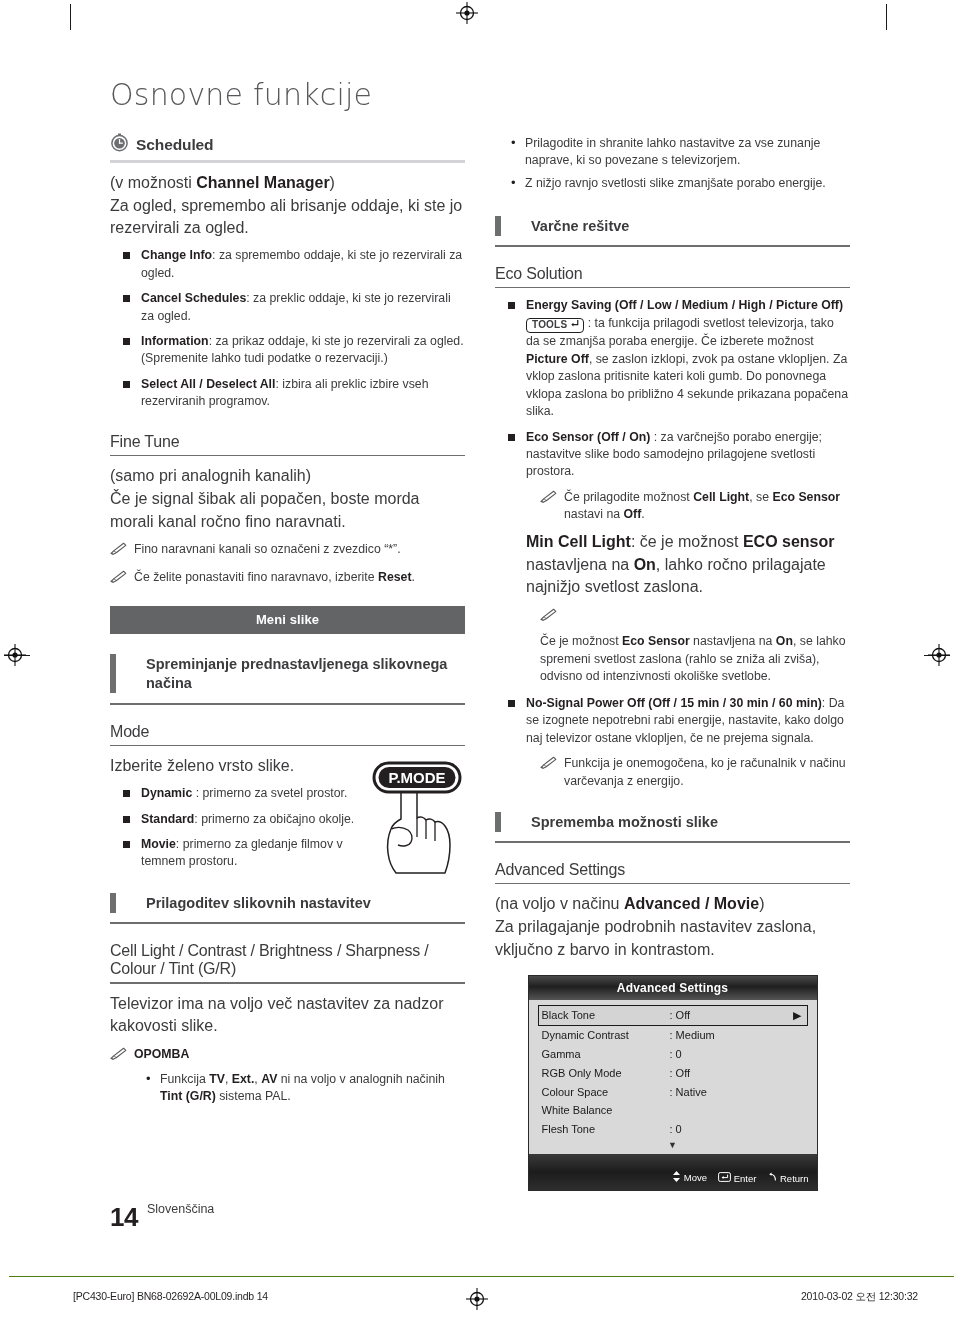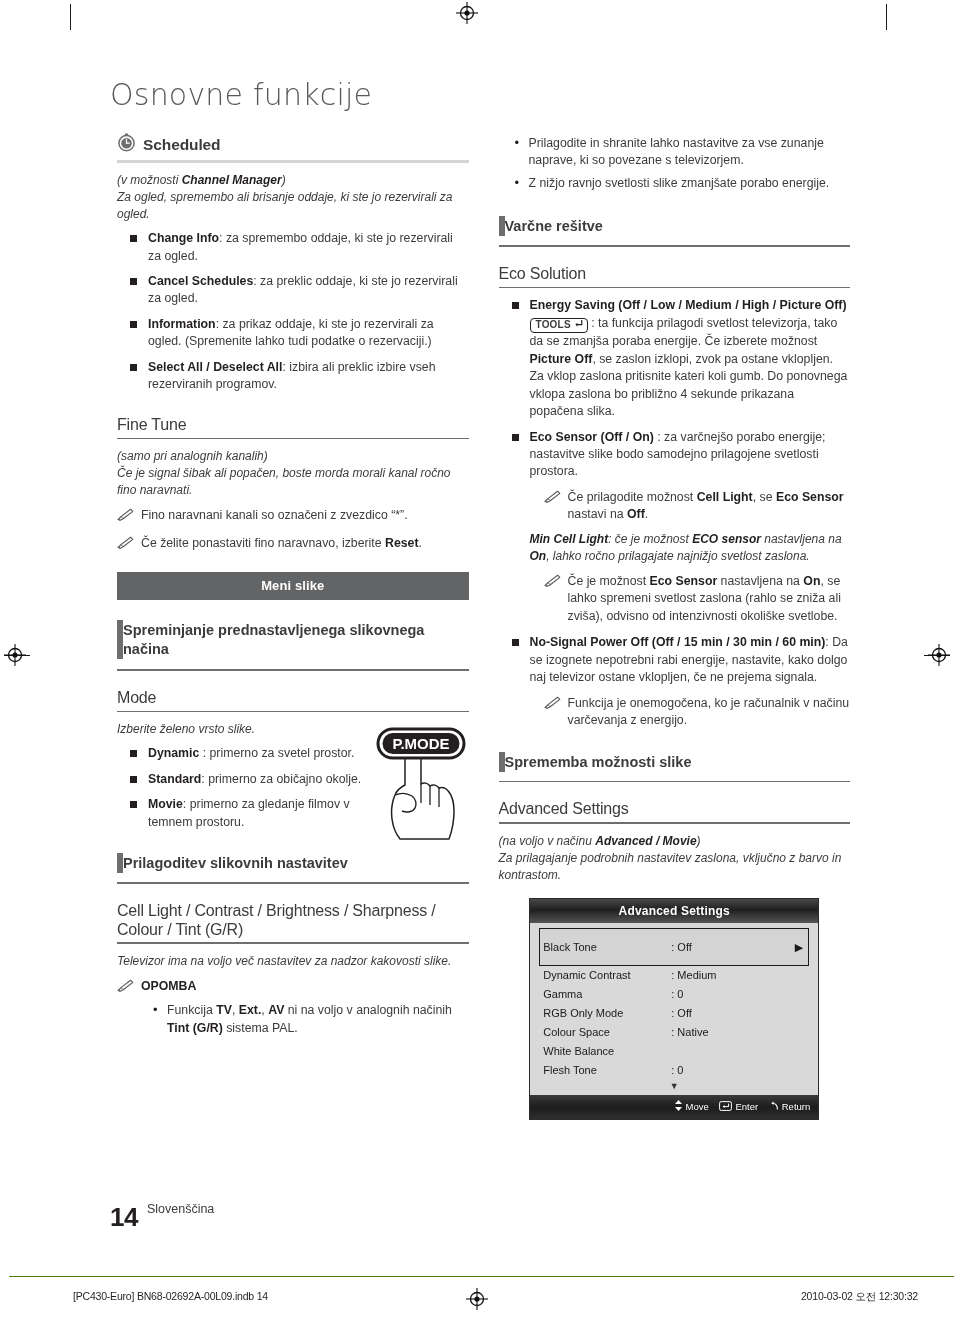--- a/index.html
+++ b/index.html
@@ -48,21 +48,20 @@
     line-height: 1.1;
     font-family: "DejaVu Sans", sans-serif;
     font-stretch: condensed;
   }
 
   
   .columns {
     display: flex;
     gap: 30px;
     align-items: flex-start;
-    margin-left: 7px;
   }
   .col { width: 355px; }
   .col-right { width: 355px; }
 
   
   .h-icon-row {
     display: flex;
     align-items: center;
     gap: 7px;
     margin-bottom: 4px;
@@ -91,46 +90,45 @@
     color: #3c3c3e;
     margin: 22px 0 0 0;
     letter-spacing: -0.2px;
     line-height: 1.18;
   }
   h2.sec.tight { margin-top: 18px; }
 
   
   .bar-head {
     display: flex;
-    gap: 0;
+    gap: 30px;
     align-items: flex-end;
     margin: 20px 0 0 0;
   }
   .bar-head .bar {
     width: 6px;
     background: #6d6e70;
     align-self: stretch;
     min-height: 20px;
     flex: 0 0 6px;
   }
   .bar-head .bar-text {
     font-size: 14.5px;
     font-weight: bold;
     color: #3c3c3e;
     line-height: 1.32;
     padding-top: 1px;
   }
 
   
   p.body {
-    font-size: 12px;
+    font-size: 16px;
     line-height: 1.42;
     margin: 0 0 0 0;
     color: #3c3c3e;
-    font-style: italic;
   }
   p.body + p.body { margin-top: 0; }
   .b { font-weight: bold; color: #231f20; }
 
   
   ul.sq {
     list-style: none;
     margin: 7px 0 0 0;
     padding: 0;
   }
@@ -245,38 +243,38 @@
   }
   .osd-row {
     display: flex;
     padding: 2px 4px;
     color: #1a1a1a;
     font-size: 11px;
     line-height: 1.35;
   }
   .osd-row.selected {
     border: 1.3px solid #1a1a1a;
-    padding: 11px 3px;
+    padding: 2px 3px;
     background: #d4d4d4;
   }
   .osd-label { flex: 0 0 128px; }
   .osd-value { flex: 1 1 auto; }
   .osd-arrow { flex: 0 0 auto; padding-right: 2px; }
   .osd-scroll {
     text-align: center;
     font-size: 9px;
     color: #333;
     padding: 1px 0 2px 0;
   }
   .osd-footer {
     background: linear-gradient(to bottom, #3a3a3a 0%, #1c1c1c 50%, #2e2e2e 100%);
     color: #ffffff;
     font-size: 9.5px;
     text-align: right;
-    padding: 5px 8px 6px 0;
+    padding: 17px 8px 6px 0;
   }
   .osd-footer .key {
     display: inline-flex;
     align-items: center;
     gap: 3px;
     margin-left: 8px;
     white-space: nowrap;
   }
 
   
@@ -532,21 +530,21 @@
                     <path d="M1 11.5 L4 8.6 L13.6 1.2 L15.8 3.4 L6.2 10.8 L3.2 12.2 Z" fill="none" stroke="#58585b" stroke-width="1.1" stroke-linejoin="round"></path>
                     <path d="M4 8.6 L6.2 10.8" stroke="#58585b" stroke-width="1"></path>
                     <path d="M1.2 11.4 L3.3 12.2" stroke="#58585b" stroke-width="1"></path>
                   </svg>
                 </span>
                 <span><span>Če prilagodite možnost </span><span class="b">Cell Light</span><span>, se </span><span class="b">Eco Sensor</span><span> nastavi na </span><span class="b">Off</span><span>.</span></span>
               </div>
 
               <p class="body" style="margin-top:7px;"><span class="b">Min Cell Light</span><span>: če je možnost </span><span class="b">ECO sensor</span><span> nastavljena na </span><span class="b">On</span><span>, lahko ročno prilagajate najnižjo svetlost zaslona.</span></p>
 
-              <div class="note" style="margin-left:14px;">
+              <div class="note" style="margin-left:14px;flex-direction:column;">
                 <span class="pencil">
                   <svg width="17" height="13" viewBox="0 0 17 13">
                     <path d="M1 11.5 L4 8.6 L13.6 1.2 L15.8 3.4 L6.2 10.8 L3.2 12.2 Z" fill="none" stroke="#58585b" stroke-width="1.1" stroke-linejoin="round"></path>
                     <path d="M4 8.6 L6.2 10.8" stroke="#58585b" stroke-width="1"></path>
                     <path d="M1.2 11.4 L3.3 12.2" stroke="#58585b" stroke-width="1"></path>
                   </svg>
                 </span>
                 <span><span>Če je možnost </span><span class="b">Eco Sensor</span><span> nastavljena na </span><span class="b">On</span><span>, se lahko spremeni svetlost zaslona (rahlo se zniža ali zviša), odvisno od intenzivnosti okoliške svetlobe.</span></span>
               </div>
             </li>

